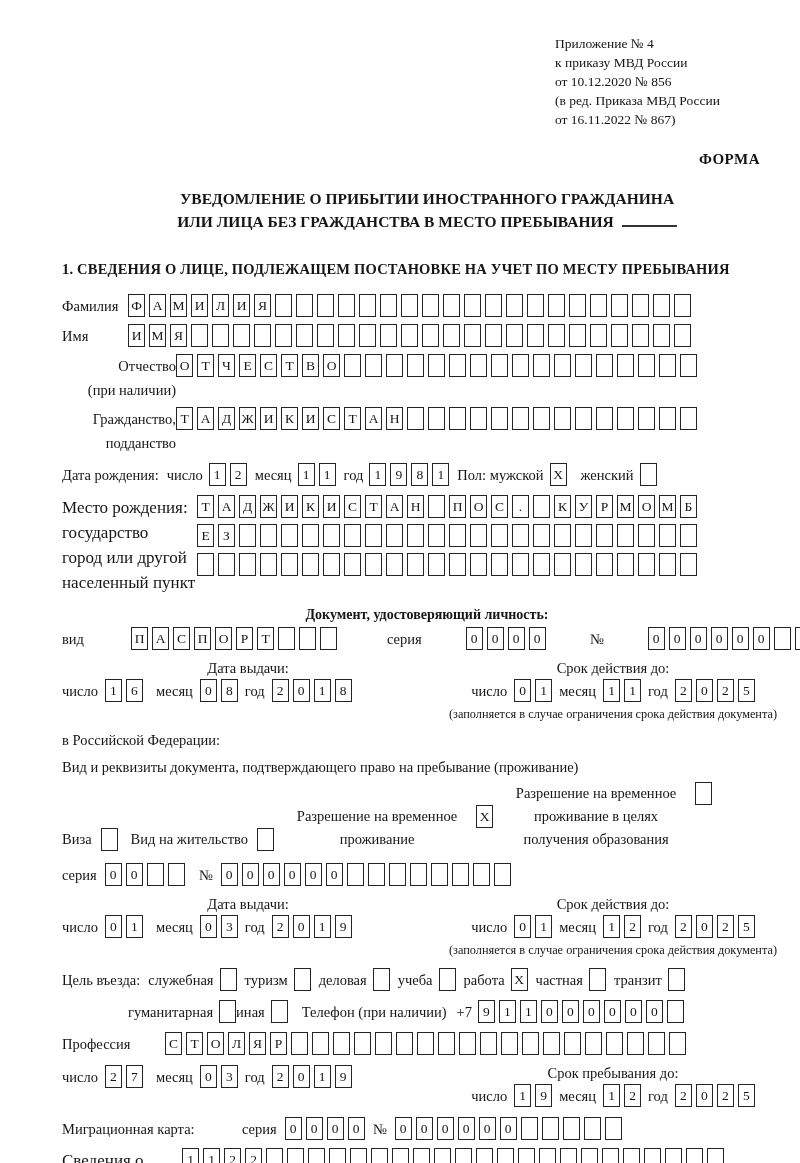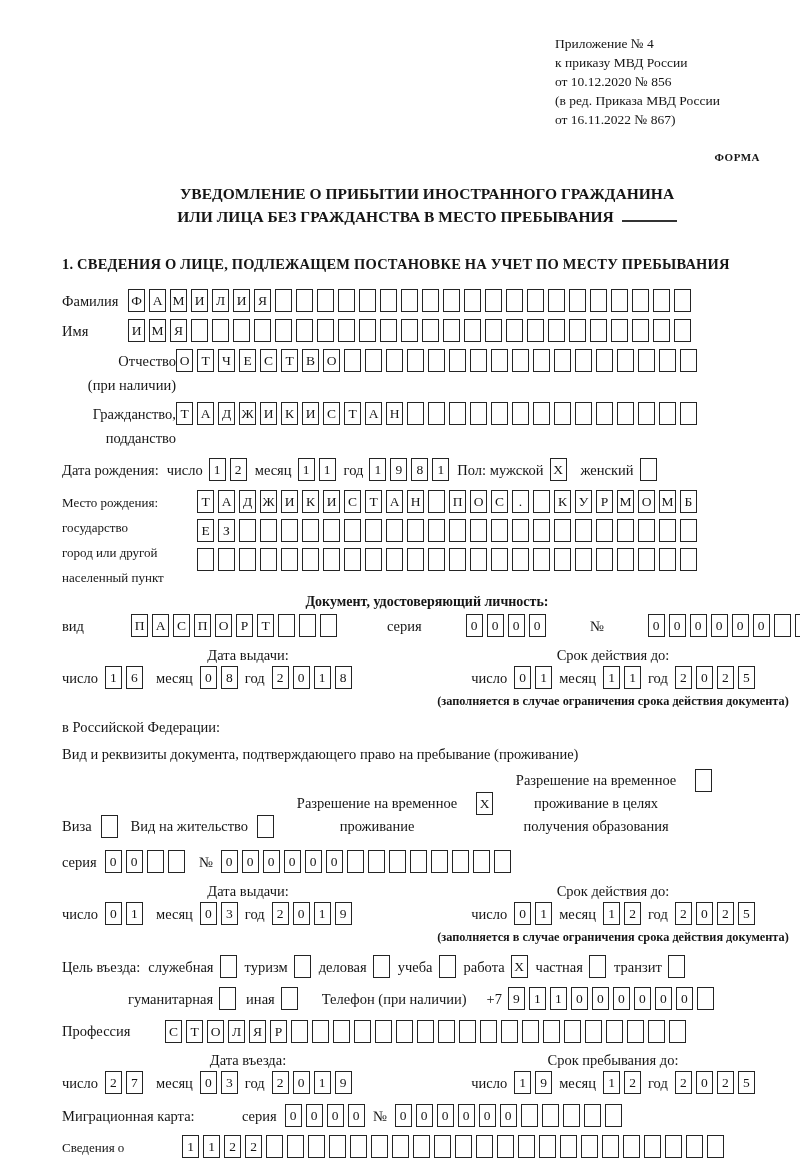--- a/index.html
+++ b/index.html
@@ -1,21 +1,21 @@
 <!DOCTYPE html>
 <html><head>
 <meta charset="utf-8">
 <style>
   * { box-sizing: border-box; }
   body { margin:0; background:#ffffff; color:#151515; font-family:"Liberation Serif", serif; }
   .page { width:800px; min-height:1163px; padding:34px 8px 20px 62px; background:#fff; }
 
   
   .hdr { width:237px; margin-left:auto; font-size:13.5px; line-height:19px; }
-  .forma { text-align:right; margin:22px 32px 0 0; font-weight:bold; font-size:11px; letter-spacing:.5px; }
+  .forma { text-align:right; margin:22px 32px 0 0; font-weight:bold; font-size:15px; letter-spacing:.5px; }
 
   
   .title { text-align:center; font-weight:bold; font-size:15.5px; line-height:23px; margin-top:19px; }
   .blankline { display:inline-block; width:55px; border-bottom:2px solid #333; height:14px; margin-left:8px; }
   .sect { font-weight:bold; font-size:14.5px; margin-top:28px; letter-spacing:.2px; }
 
   
   .row { display:flex; align-items:flex-start; margin-top:5px; }
   .lbl { font-size:14.5px; line-height:25px; flex:none; }
   .lbl2 { font-size:14.5px; line-height:24px; flex:none;text-align:right; }
@@ -29,30 +29,30 @@
   
   .dg { display:inline-flex; align-items:flex-start; gap:6px; }
   .dg .lbl { line-height:25px; }
 
   
   .d2 { display:flex; margin-top:8px; }
   .d2-left { width:372px; }
   .d2-right { flex:1; }
   .d2-title { text-align:center; font-size:14.5px; margin-bottom:2px; }
   .d2-line { display:flex; gap:7px; align-items:flex-start; }
-  .d2-note { font-size:12.3px; text-align:center; margin-top:3px;font-weight:bold; }
+  .d2-note { font-size:12.3px; text-align:center; margin-top:3px; }
 
   .center { text-align:center; }
   .docline { font-size:14.5px; margin-top:10px; }
   .opts { display:flex; align-items:flex-end; margin-top:6px; gap:13px; }
   .opt { display:flex; align-items:flex-start; gap:9px; }
   .optlbl { font-size:14.5px; line-height:23px; }
   .optwrap { text-align:center; }
   .repcol { display:flex; flex-direction:column; gap:6px; }
-  .replbl div { font-size:13px; line-height:25px; }
+  .replbl div { font-size:17px; line-height:25px; }
 </style>
 </head>
 <body>
 
 <div class="page">
 
   <div class="hdr">
     <div>Приложение № 4</div>
     <div>к приказу МВД России</div>
     <div>от 10.12.2020 № 856</div>
@@ -329,21 +329,21 @@
           <span class="cell"></span>
           <span class="cell"></span>
           <span class="cell"></span>
           <span class="cell"></span>
           <span class="cell"></span>
           <span class="cell"></span>
         </span>
     </span>
   </div>
 
-  <div class="center" style="font-weight:bold; font-size:14px; margin-top:4px;">Документ, удостоверяющий личность:</div>
+  <div class="center" style="font-weight:bold; font-size:14px; margin-top:12px;">Документ, удостоверяющий личность:</div>
   <div class="row" style="margin-top:4px;gap:18px;">
     <span class="lbl w50">вид</span>
     <span class="cells">
         <span class="cell">П</span>
         <span class="cell">А</span>
         <span class="cell">С</span>
         <span class="cell">П</span>
         <span class="cell">О</span>
         <span class="cell">Р</span>
         <span class="cell">Т</span>
@@ -574,21 +574,21 @@
         </span>
       </span>
     <span class="dg">
         <span class="lbl">транзит</span>
         <span class="cells">
           <span class="cell"></span>
         </span>
       </span>
   </div>
 
-  <div class="row" style="margin-top:7px; gap:10px; padding-left:66px;">
+  <div class="row" style="margin-top:7px; padding-left:66px;">
     <span class="dg">
         <span class="lbl">гуманитарная</span>
         <span class="cells">
           <span class="cell"></span>
         </span>
       </span>
     <span class="dg">
         <span class="lbl">иная</span>
         <span class="cells">
           <span class="cell"></span>
@@ -605,21 +605,21 @@
           <span class="cell">0</span>
           <span class="cell">0</span>
           <span class="cell">0</span>
           <span class="cell">0</span>
           <span class="cell">0</span>
           <span class="cell"></span>
         </span>
     </span>
   </div>
 
-  <div class="row" style="margin-top:7px;align-items:center;">
+  <div class="row" style="margin-top:7px;">
     <span class="lbl w103">Профессия</span>
     <span class="cells">
         <span class="cell">С</span>
         <span class="cell">Т</span>
         <span class="cell">О</span>
         <span class="cell">Л</span>
         <span class="cell">Я</span>
         <span class="cell">Р</span>
         <span class="cell"></span>
         <span class="cell"></span>
@@ -638,21 +638,20 @@
         <span class="cell"></span>
         <span class="cell"></span>
         <span class="cell"></span>
         <span class="cell"></span>
         <span class="cell"></span>
       </span>
   </div>
 
   <div class="d2">
     <div class="d2-left">
-      <div class="d2-title">Дата въезда:</div>
       <div class="d2-line">
         <span class="lbl">число</span>
         <span class="cells">
             <span class="cell">2</span>
             <span class="cell">7</span>
           </span>
         <span class="lbl" style="margin-left:6px">месяц</span>
         <span class="cells">
             <span class="cell">0</span>
             <span class="cell">3</span>

